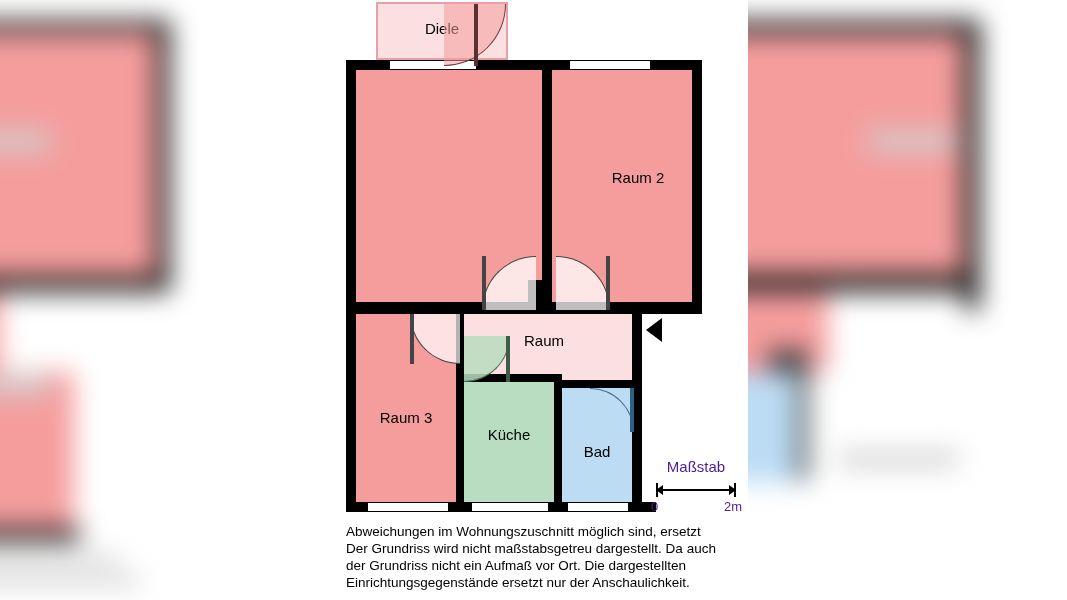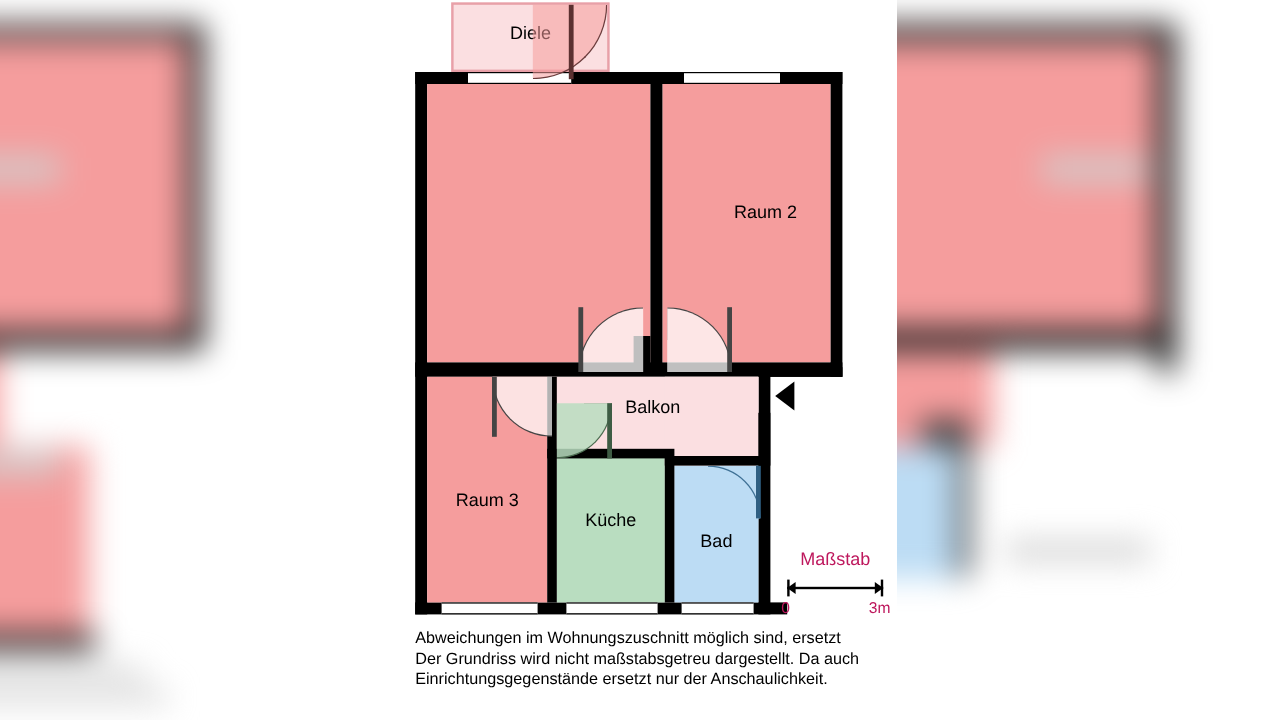--- a/index.html
+++ b/index.html
@@ -124,21 +124,21 @@
     height: 0;
     border-style: solid;
   }
 
   
   #scale {
     position: absolute;
     left: 318px;
     top: 458px;
     width: 92px;
-    color: #be185d;
+    color: #4c1d95;
   }
   #scale .scale-title {
     font-size: 15px;
     text-align: center;
   }
   #scale .scale-bar {
     position: relative;
     margin-top: 8px;
     height: 14px;
   }
@@ -297,40 +297,41 @@
 
     <div class="door-arc" style="left:258px; top:388px; width:44px; height:44px;
                 border-radius:0 44px 0 0; border-width:1px 1px 0 0; border-color:#3d6f94;
                 background:rgba(188,220,244,0.8);"></div>
     <div class="door-leaf" style="left:298px; top:388px; width:4px; height:44px; background:#2f5f82;"></div>
 
     <div class="arrow-marker" style="left:314px; top:318px; border-width:12px 16px 12px 0; border-color:transparent #000 transparent transparent;"></div>
     <div class="wall" style="left:300px; top:344px; width:10px; height:44px;"></div>
 
     <div class="room-label" style="left:220px; top:177px; width:140px; transform:translateY(-50%);margin-left:16px;">Raum 2</div>
-    <div class="room-label" style="left:132px; top:340px; width:160px; transform:translateY(-50%);">Balkon</div>
+    <div class="room-label" style="left:132px; top:340px; width:160px; transform:translateY(-50%);">Raum</div>
     <div class="room-label" style="left:24px; top:417px; width:100px; transform:translateY(-50%);">Raum 3</div>
     <div class="room-label" style="left:132px; top:434px; width:90px; transform:translateY(-50%);">Küche</div>
     <div class="room-label" style="left:230px; top:451px; width:70px; transform:translateY(-50%);">Bad</div>
 
     <div id="scale">
       <div class="scale-title">Maßstab</div>
       <div class="scale-bar">
         <div class="scale-line"></div>
         <div class="cap left"></div>
         <div class="cap right"></div>
         <div class="ah l"></div>
         <div class="ah r"></div>
       </div>
       <div class="ticks">
         <span class="t0">0</span>
-        <span class="t1">3m</span>
+        <span class="t1">2m</span>
       </div>
     </div>
 
     <div id="disclaimer">
       <div>Abweichungen im Wohnungszuschnitt möglich sind, ersetzt</div>
       <div>Der Grundriss wird nicht maßstabsgetreu dargestellt. Da auch</div>
+      <div>der Grundriss nicht ein Aufmaß vor Ort. Die dargestellten</div>
       <div>Einrichtungsgegenstände ersetzt nur der Anschaulichkeit.</div>
     </div>
 
   </div>
 </div>
 
 </body></html>

